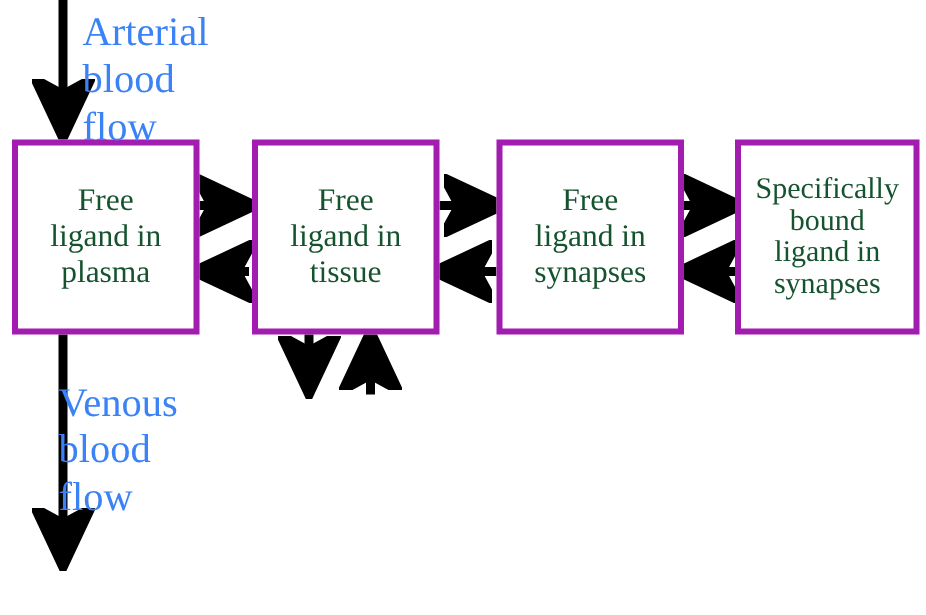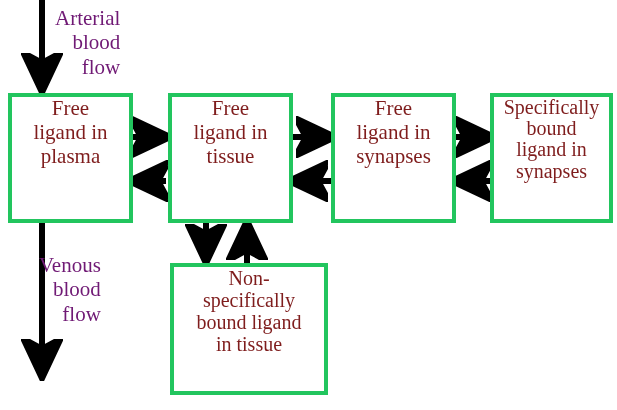--- a/index.html
+++ b/index.html
@@ -12,41 +12,41 @@
     position: relative;
     width: 617px;
     height: 410px;
     background: #ffffff;
     overflow: hidden;
     font-family: "Liberation Serif", "DejaVu Serif", serif;
   }
   .node-box {
     position: absolute;
     box-sizing: border-box;
-    border: 4px solid #22c55e;
+    border: 4px solid #a21caf;
     background: #ffffff;
     display: flex;
-    align-items: flex-start;
+    align-items: center;
     justify-content: center;
     text-align: center;
-    color: #7f1d1d;
+    color: #14532d;
     line-height: 1.14;
     font-size: 21px;
     padding: 0 4px;
   }
   .node-label {
     display: block;
     white-space: pre-line;
   }
   .flow-label {
     position: absolute;
-    color: #701a75;
-    font-size: 21px;
+    color: #3b82f6;
+    font-size: 27px;
     line-height: 1.16;
-    text-align: right;
+    text-align: left;
     white-space: pre-line;
   }
   svg.edges {
     position: absolute;
     left: 0;
     top: 0;
     width: 617px;
     height: 410px;
     overflow: visible;
     pointer-events: none;
@@ -106,26 +106,20 @@
 synapses</span>
   </div>
 
   <div class="node-box" style="left:490px; top:93px; width:123px; height:130px; font-size:20px; line-height:1.06;">
     <span class="node-label">Specifically
 bound
 ligand in
 synapses</span>
   </div>
 
-  <div class="node-box" style="left:170px; top:263px; width:158px; height:132px; font-size:20px; line-height:1.1;">
-    <span class="node-label">Non-
-specifically
-bound ligand
-in tissue</span>
-  </div>
 
   <div class="flow-label" style="left:55px; top:6px;">Arterial
 blood
 flow</div>
 
   <div class="flow-label" style="left:39px; top:253px;">Venous
 blood
 flow</div>
 
 </div>

